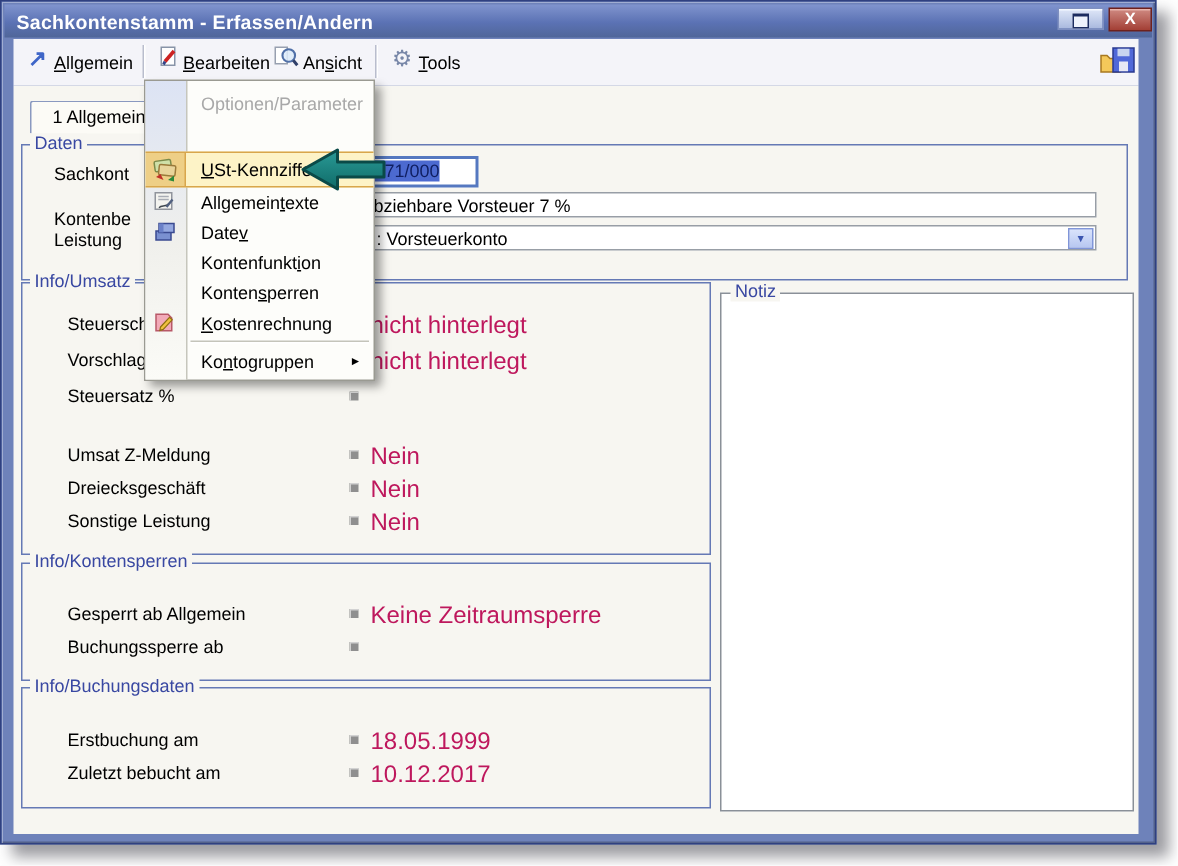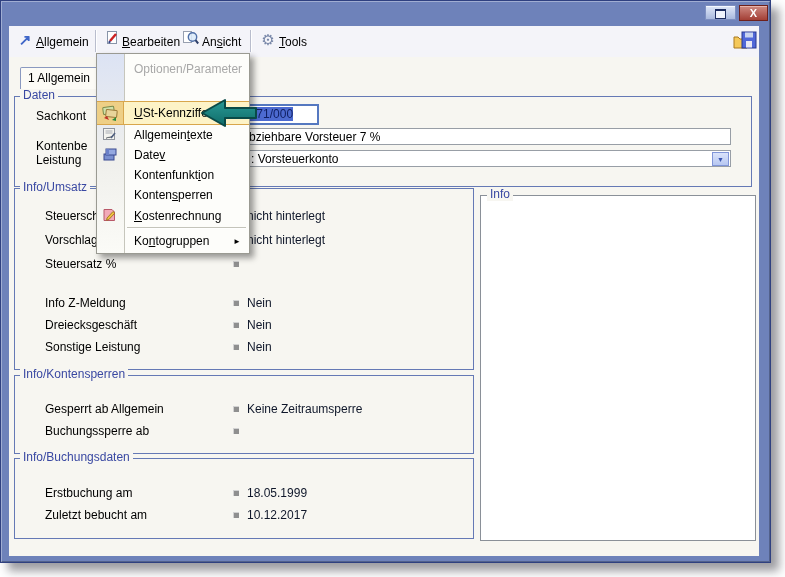--- a/index.html
+++ b/index.html
@@ -28,26 +28,26 @@
   .tlabel{position:absolute;top:9px;font-size:12px;color:#000;white-space:nowrap;}
   .key{text-decoration:underline;}
   .tsep{position:absolute;top:4px;width:1px;height:22px;background:#b9bdcd;box-shadow:1px 0 0 #ffffff;}
   .glyph-arrow{color:#3f66c8;font-weight:bold;font-size:15px;}
   .glyph-gear{color:#7887a8;font-size:15px;}
   .save-btn{position:absolute;left:724px;top:3px;width:28px;height:25px;}
   
   .client{position:absolute;left:8px;top:56px;width:750px;height:499px;background:#f7f6f1;}
   .tab{position:absolute;left:20px;top:67px;width:76px;height:21px;z-index:3;
        background:#fcfbf6;border:1px solid #8a99c0;border-bottom:none;border-radius:2px 2px 0 0;
-       font-size:12px;text-align:center;line-height:21px;color:#000;}
+       font-size:12px;text-align:right;line-height:21px;color:#000;}
   .fs{position:absolute;border:1px solid #6579b5;z-index:2;}
   .legend{position:absolute;font-size:12px;color:#3948a2;background:#f7f6f1;padding:0 3px;
           line-height:13px;z-index:3;white-space:nowrap;}
   .lbl{position:absolute;font-size:12px;color:#000;white-space:nowrap;z-index:3;}
-  .val{position:absolute;font-size:12px;color:#0f172a;white-space:nowrap;z-index:3;}
+  .val{position:absolute;font-size:16px;color:#be185d;white-space:nowrap;z-index:3;}
   .eq{position:absolute;width:6px;height:6px;background:#8f8f8f;box-shadow:inset 1px 1px 0 #d2d2d2;z-index:3;}
   .field{position:absolute;background:#ffffff;border:1px solid #989ea6;font-size:12px;color:#000;
          padding:1px 3px;white-space:nowrap;overflow:hidden;z-index:3;box-sizing:border-box;}
   .input1{position:absolute;left:239px;top:104px;width:80px;height:21px;background:#ffffff;
           border:2px solid #5578c0;font-size:12px;line-height:17px;padding:0 2px;z-index:3;box-sizing:border-box;}
   .sel{background:#4c6ad0;color:#101f62;}
   .ddbtn{position:absolute;right:1px;top:1px;width:17px;height:14px;
          background:linear-gradient(180deg,#dae3fb,#b7c7f1);border:1px solid #8095d8;
          color:#3b55b0;font-size:7px;text-align:center;line-height:14px;box-sizing:border-box;}
   .notiz{position:absolute;left:480px;top:195px;width:274px;height:344px;background:#ffffff;
@@ -67,20 +67,23 @@
   .subarrow{position:absolute;right:8px;top:50%;transform:translateY(-50%);font-size:8px;color:#000;}
   
   .big-arrow{position:absolute;left:199px;top:97px;z-index:60;}
 </style>
 </head>
 <body>
 
 <div id="page">
 
   <div class="window">
+    <div class="titlebar">
+      <div class="title">Sachkontenstamm - Erfassen/Andern</div>
+    </div>
     <div class="tb-btn btn-restore">
       <div class="restore-glyph"></div>
     </div>
     <div class="tb-btn btn-close">X</div>
 
     <div class="toolbar">
       <span class="ticon glyph-arrow" style="left:6px">↗</span>
       <span class="tlabel" style="left:27px"><span></span><span class="key">A</span><span>llgemein</span></span>
       <span class="tsep" style="left:86px"></span>
       <span class="ticon" style="left:94px">
@@ -133,21 +136,21 @@
   <div class="legend" style="left:20px;top:181px">Info/Umsatz</div>
   <div class="lbl" style="left:45px;top:209px">Steuersch</div>
   <div class="eq" style="left:233px;top:213px"></div>
   <div class="val" style="left:247px;top:209px">nicht hinterlegt</div>
   <div class="lbl" style="left:45px;top:233px">Vorschlag</div>
   <div class="eq" style="left:233px;top:237px"></div>
   <div class="val" style="left:247px;top:233px">nicht hinterlegt</div>
   <div class="lbl" style="left:45px;top:257px">Steuersatz %</div>
   <div class="eq" style="left:233px;top:261px"></div>
   <div class="val" style="left:247px;top:257px"></div>
-  <div class="lbl" style="left:45px;top:296px">Info Z-Meldung</div>
+  <div class="lbl" style="left:45px;top:296px">Umsat Z-Meldung</div>
   <div class="eq" style="left:233px;top:300px"></div>
   <div class="val" style="left:247px;top:296px">Nein</div>
   <div class="lbl" style="left:45px;top:318px">Dreiecksgeschäft</div>
   <div class="eq" style="left:233px;top:322px"></div>
   <div class="val" style="left:247px;top:318px">Nein</div>
   <div class="lbl" style="left:45px;top:340px">Sonstige Leistung</div>
   <div class="eq" style="left:233px;top:344px"></div>
   <div class="val" style="left:247px;top:340px">Nein</div>
 
   <div class="fs" style="left:14px;top:375px;width:458px;height:77px"></div>
@@ -162,21 +165,21 @@
   <div class="fs" style="left:14px;top:458px;width:458px;height:79px"></div>
   <div class="legend" style="left:20px;top:451px">Info/Buchungsdaten</div>
   <div class="lbl" style="left:45px;top:486px">Erstbuchung am</div>
   <div class="eq" style="left:233px;top:490px"></div>
   <div class="val" style="left:247px;top:486px">18.05.1999</div>
   <div class="lbl" style="left:45px;top:508px">Zuletzt bebucht am</div>
   <div class="eq" style="left:233px;top:512px"></div>
   <div class="val" style="left:247px;top:508px">10.12.2017</div>
 
   <div class="notiz"></div>
-  <div class="legend" style="left:487px;top:188px">Info</div>
+  <div class="legend" style="left:487px;top:188px">Notiz</div>
 
   <div class="menu">
     <div class="menu-gutter"></div>
 
     <div class="mi disabled" style="top:5px">
       <span class="txt"><span>Optionen/Parameter</span><span class="key"></span><span></span></span>
     </div>
     <div class="mi hl" style="top:47px;height:24px">
       <span class="iconbg"></span>
       <span class="micon">

